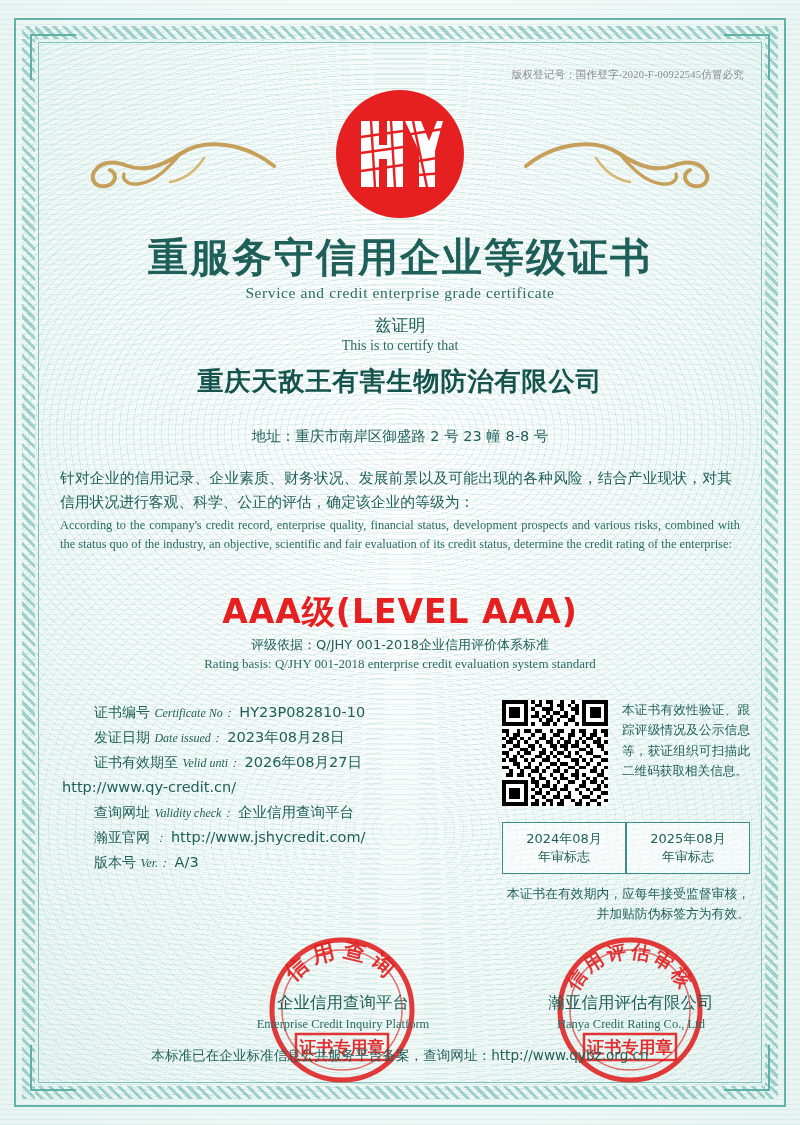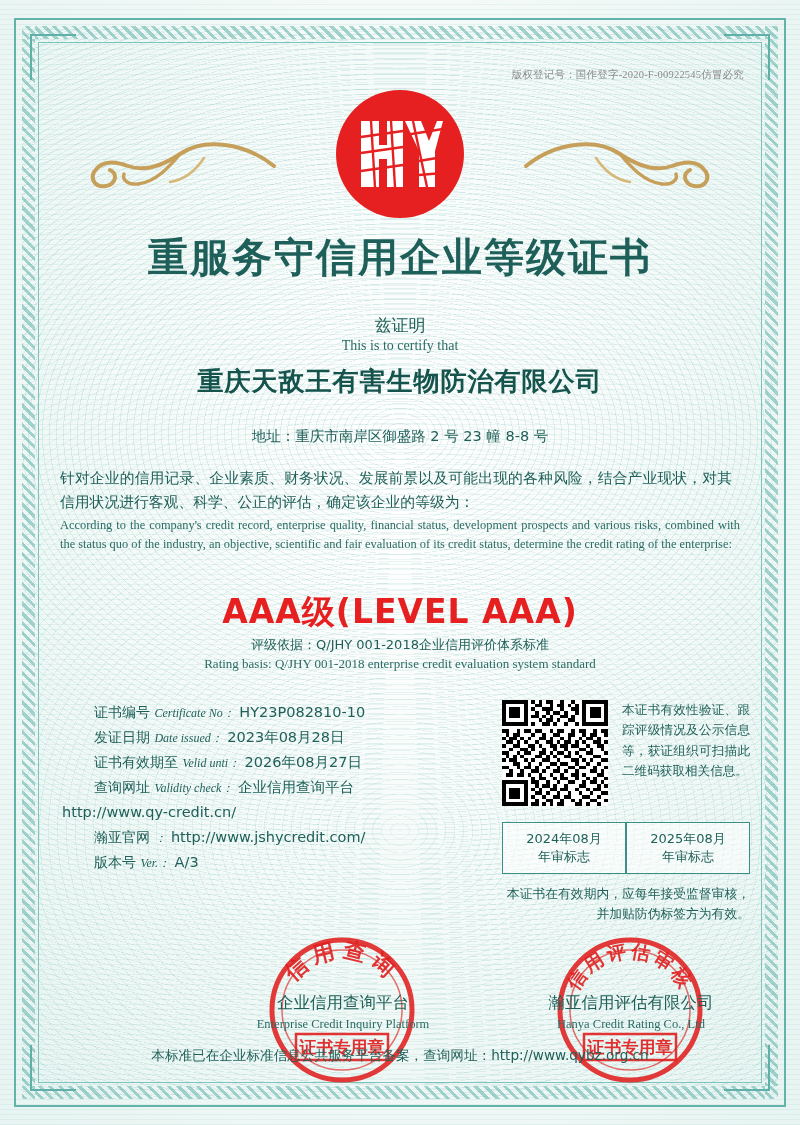--- a/index.html
+++ b/index.html
@@ -418,20 +418,21 @@
               <path d="M56,4 L70,70"></path>
               <path d="M62,44 L86,40"></path>
               <path d="M62,58 L86,56"></path>
             </g>
           </svg>
         </div>
       </div>
     </div>
 
     <div class="title-cn">重服务守信用企业等级证书</div>
+    <div class="title-en">Service and credit enterprise grade certificate</div>
 
     <div class="certify-cn">兹证明</div>
     <div class="certify-en">This is to certify that</div>
 
     <div class="company-name">重庆天敌王有害生物防治有限公司</div>
     <div class="address">地址：重庆市南岸区御盛路 2 号 23 幢 8-8 号</div>
 
     <div class="para-cn">针对企业的信用记录、企业素质、财务状况、发展前景以及可能出现的各种风险，结合产业现状，对其信用状况进行客观、科学、公正的评估，确定该企业的等级为：</div>
     <div class="para-en">According to the company's credit record, enterprise quality, financial status, development prospects and various risks, combined with the status quo of the industry, an objective, scientific and fair evaluation of its credit status, determine the credit rating of the enterprise:</div>
 
@@ -450,26 +451,26 @@
         <span class="lbl-cn">发证日期</span>
         <span class="lbl-en">Date issued：</span>
         <span class="val">2023年08月28日</span>
       </div>
       <div class="row">
         <span class="lbl-cn">证书有效期至</span>
         <span class="lbl-en">Velid unti：</span>
         <span class="val">2026年08月27日</span>
       </div>
       <div class="row">
+        <span class="val">http://www.qy-credit.cn/</span>
+      </div>
+      <div class="row">
         <span class="lbl-cn">查询网址</span>
         <span class="lbl-en">Validity check：</span>
         <span class="val">企业信用查询平台</span>
-      </div>
-      <div class="row">
-        <span class="val">http://www.qy-credit.cn/</span>
       </div>
       <div class="row">
         <span class="lbl-cn">瀚亚官网</span>
         <span class="lbl-en">：</span>
         <span class="val">http://www.jshycredit.com/</span>
       </div>
       <div class="row">
         <span class="lbl-cn">版本号</span>
         <span class="lbl-en">Ver.：</span>
         <span class="val">A/3</span>

